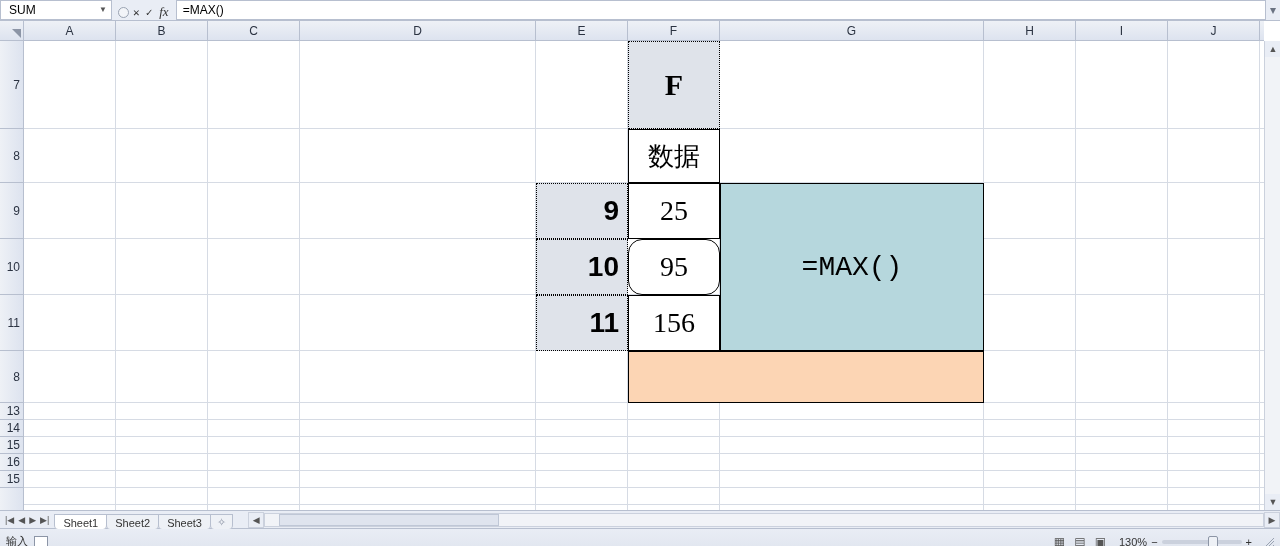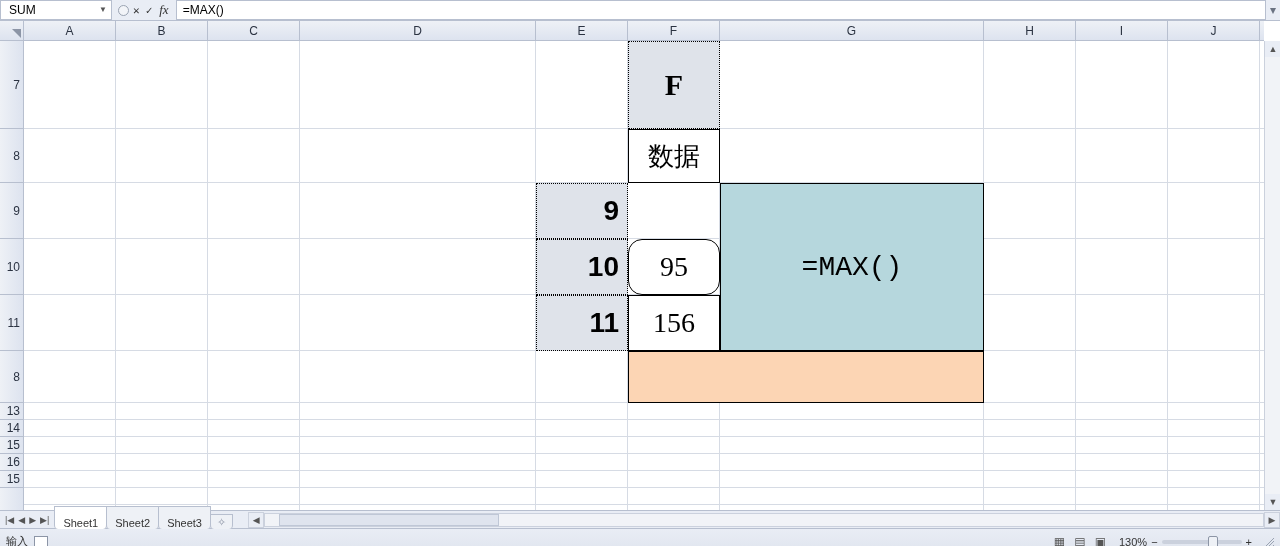--- a/index.html
+++ b/index.html
@@ -14,21 +14,21 @@
     user-select: none;
   }
 
   
   .top-bars {
     background: #e9edf5;
     border-bottom: 1px solid #b7bfcf;
   }
   .formula-row {
     display: flex;
-    align-items: center;
+    align-items: flex-end;
     height: 20px;
     background: #e9edf5;
   }
   .name-box {
     width: 112px;
     height: 20px;
     background: #fff;
     border: 1px solid #b7bfcf;
     display: flex;
     align-items: center;
@@ -184,21 +184,21 @@
   .tab-nav .tri {
     font-size:9px; color:#555; padding:0 1px; cursor:pointer;
   }
   .tabs { display:flex; align-items:flex-end; }
   .tab {
     background:#fff;
     border:1px solid #b7bfcf;
     border-bottom:none;
     border-radius: 0 0 4px 4px;
     transform: translateY(1px);
-    padding: 10px 8px 0 8px;
+    padding: 2px 8px 0 8px;
     font-size: 11px; font-family: Arial;
     margin-right:-1px;
     color:#333;
   }
   .tab.inactive { background:#eef1f6; }
   .tab.newtab {
     background:#eef1f6; padding:1px 6px 0 6px; color:#8b93a5;
   }
   .hscroll {
     flex:1; display:flex; align-items:center;
@@ -323,20 +323,21 @@
 
     <div id="ov-col-letter" class="dashed-box ov-head-label" style="font-weight: 600; left: 604px; top: 0px; width: 92px; height: 88px;">F</div>
 
     <div id="ov-data-hdr" class="ov-cell ov-cn" style="left: 604px; top: 88px; width: 92px; height: 54px;">数据</div>
 
 
     <div id="ov-r1" class="ov-rowhdr" style="left: 512px; top: 142px; width: 92px; height: 56px;">9</div>
     <div id="ov-r2" class="ov-rowhdr" style="left: 512px; top: 198px; width: 92px; height: 56px;">10</div>
     <div id="ov-r3" class="ov-rowhdr" style="left: 512px; top: 254px; width: 92px; height: 56px;">11</div>
 
+    <div id="ov-d1" class="ov-cell ov-data" style="left: 604px; top: 142px; width: 92px; height: 56px;">25</div>
     <div id="ov-d2" class="ov-cell ov-data" style="left: 604px; top: 198px; width: 92px; height: 56px; border-radius: 14px;">95</div>
     <div id="ov-d3" class="ov-cell ov-data" style="left: 604px; top: 254px; width: 92px; height: 56px; text-align: right;">156</div>
 
     <div id="ov-g-merge" class="ov-cell ov-data fill-teal" style="font-family: &quot;Courier New&quot;, monospace; font-size: 28px; left: 696px; top: 142px; width: 264px; height: 168px;">=MAX()</div>
 
     <div id="ov-peach" class="ov-cell fill-peach" style="left: 604px; top: 310px; width: 356px; height: 52px;"></div>
   </div>
 
   <div class="vscroll">
     <div class="up">▲</div>

